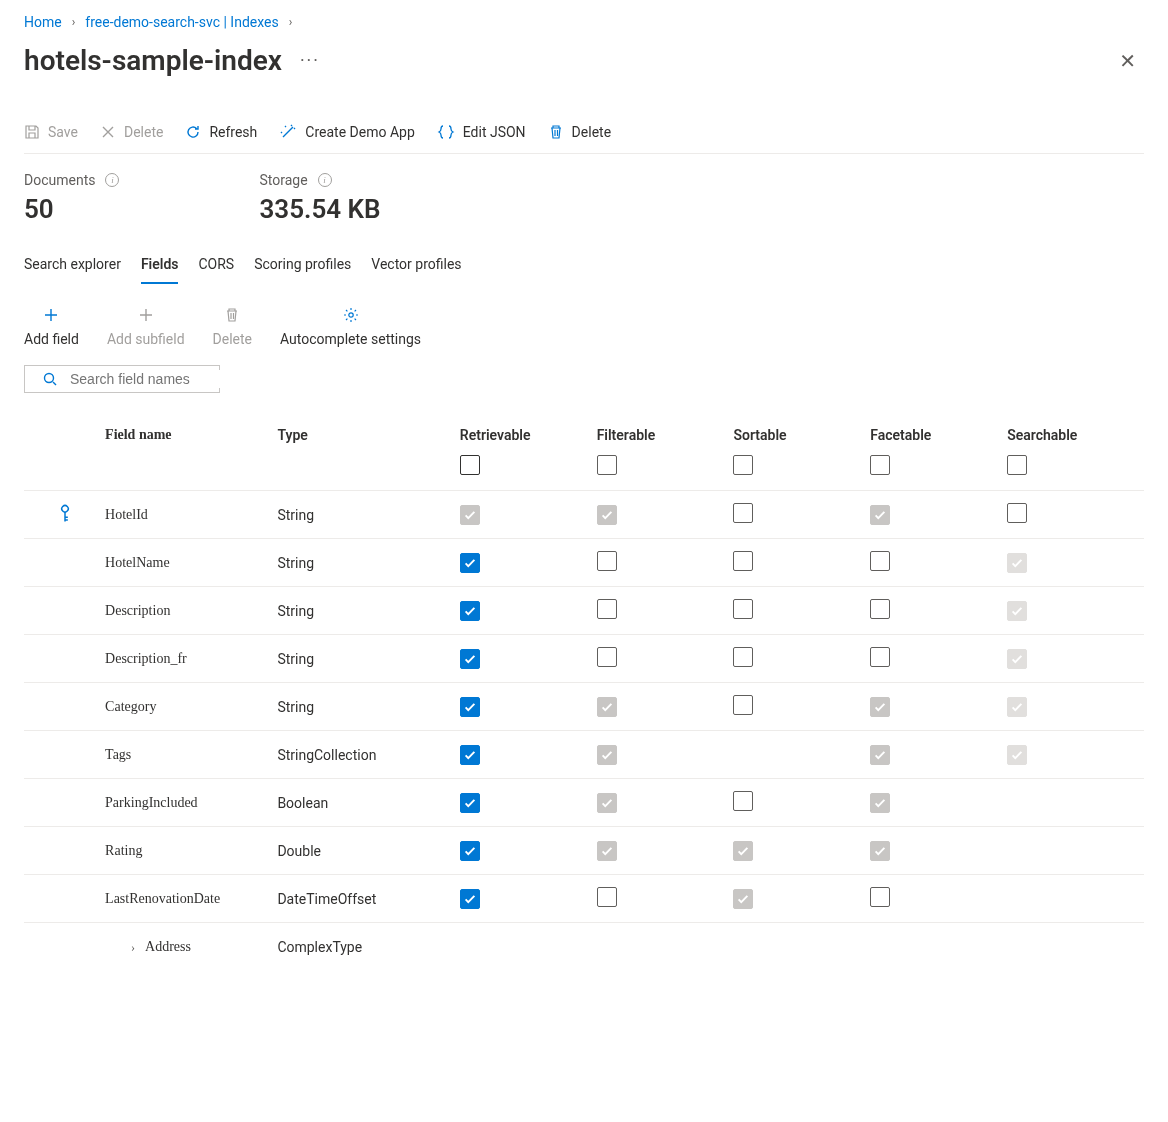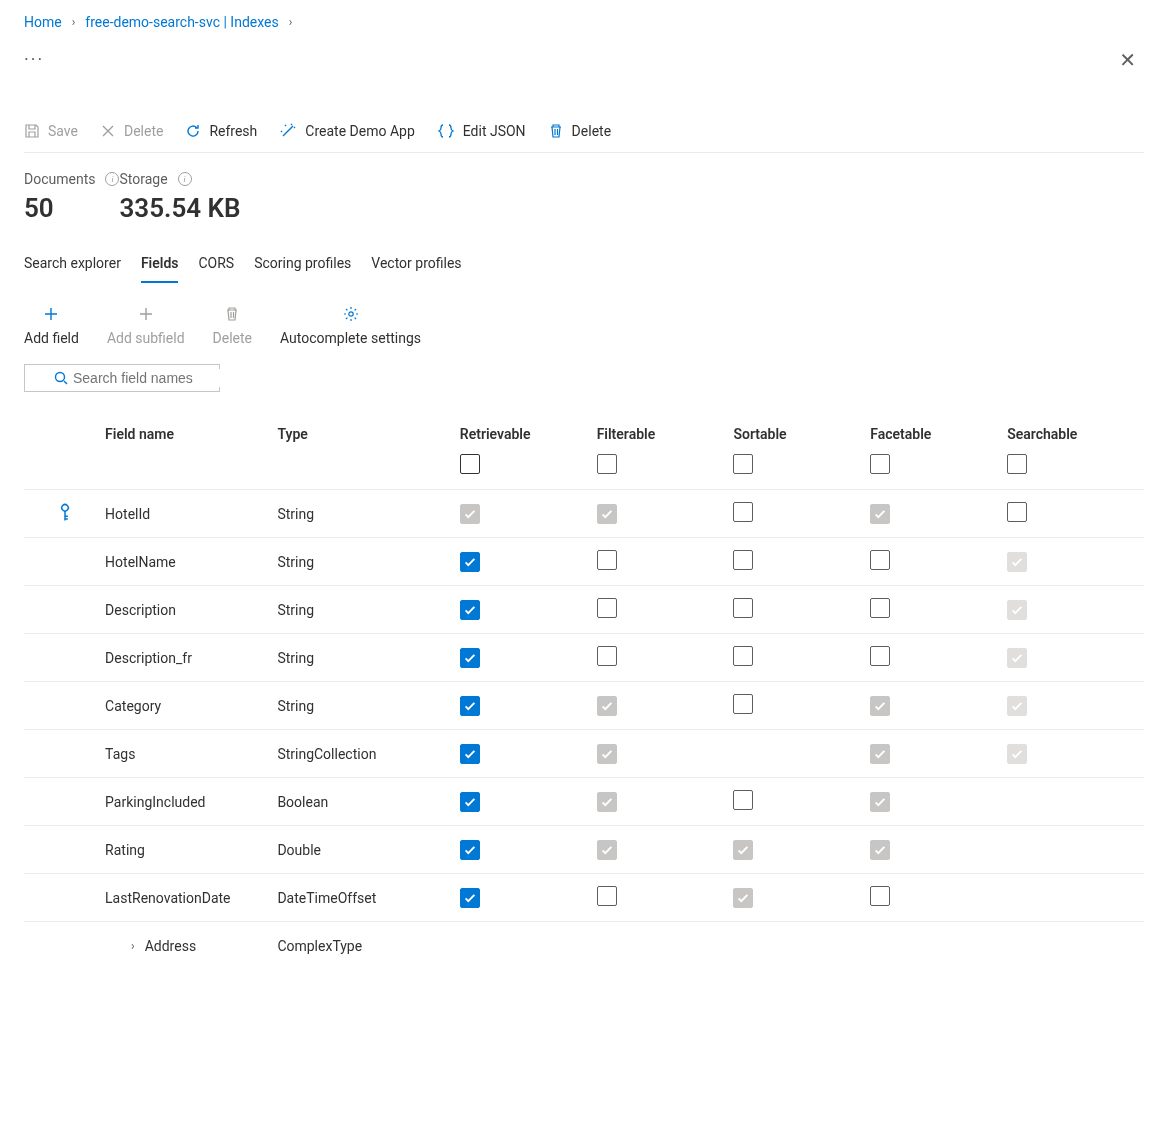--- a/index.html
+++ b/index.html
@@ -33,48 +33,48 @@
   .ellipsis-btn { font-size: 18px; color: var(--text-secondary); cursor: pointer; letter-spacing: 2px; line-height: 1; }
   .close-btn { font-size: 20px; color: var(--text-secondary); cursor: pointer; padding: 4px 8px; }
   
   .cmdbar { display: flex; align-items: center; gap: 22px; padding: 8px 0 12px; border-bottom: 1px solid var(--border-light); }
   .cmd { display: inline-flex; align-items: center; gap: 8px; cursor: pointer; font-size: 14px; }
   .cmd.disabled { color: var(--text-disabled); }
   .cmd.disabled .i { color: var(--text-disabled); }
   .cmd .i { color: var(--azure-blue); display: inline-flex; }
   .cmd.disabled .i svg * { stroke: var(--text-disabled) !important; fill: none; }
   
-  .stats { display: flex; padding: 18px 0 24px; }
+  .stats { display: flex; gap: 140px; padding: 18px 0 24px; }
   .stat-label { color: var(--text-secondary); font-size: 14px; display: flex; align-items: center; gap: 10px; }
   .stat-value { font-size: 26px; font-weight: 600; margin-top: 6px; }
   .info-dot { display: inline-flex; width: 14px; height: 14px; border: 1px solid var(--text-disabled); border-radius: 50%; align-items: center; justify-content: center; font-size: 9px; font-style: italic; color: var(--text-disabled); font-family: serif; }
   
   .tabs { display: flex; gap: 20px; border-bottom: 1px solid transparent; }
   .tab { padding: 8px 0 10px; cursor: pointer; font-size: 14px; color: var(--text-primary); border-bottom: 2px solid transparent; }
   .tab.active { border-bottom-color: var(--azure-blue); font-weight: 600; }
   
   .field-toolbar { display: flex; align-items: center; gap: 28px; padding: 22px 0 18px; }
   .ft-cmd { display: inline-flex; align-items: center; gap: 8px; cursor: pointer; flex-direction: column; }
   .ft-cmd .i { color: var(--azure-blue); display: inline-flex; }
   .ft-cmd.disabled { color: var(--text-disabled); }
   .ft-cmd.disabled .i { color: var(--text-disabled); }
   .ft-cmd.disabled .i svg * { stroke: var(--text-disabled) !important; }
   
-  .searchbox { display: flex; align-items: center; gap: 2px; border: 1px solid var(--border-medium); padding: 4px 28px; width: 196px; font-size: 14px; color: var(--text-secondary); }
+  .searchbox { display: flex; align-items: center; gap: 10px; border: 1px solid var(--border-medium); padding: 4px 17px; width: 196px; font-size: 14px; color: var(--text-secondary); }
   .searchbox .i { color: var(--azure-blue); display: inline-flex; }
   .searchbox input { border: none; outline: none; font-size: 14px; flex: 1; color: var(--text-primary); }
   
   table { width: 100%; border-collapse: collapse; margin-top: 24px; }
   th, td { text-align: left; padding: 0; font-weight: 400; }
   thead th { font-weight: 600; font-size: 14px; padding: 10px 0 12px; }
   thead tr.hdr-cb td { padding-bottom: 12px; }
   tbody tr { border-top: 1px solid var(--border-light); }
   tbody td { height: 48px; vertical-align: middle; }
   .col-icon { width: 80px; text-align: center; }
-  .col-name { width: 170px; padding-left: 0; }
+  .col-name { width: 170px; padding-left: 0; font-family: Liberation Serif, serif; }
   .col-type { width: 180px; }
   .col-cb { width: 135px; }
   .indent { padding-left: 26px; display: inline-flex; align-items: center; gap: 10px; }
   .key-icon { color: var(--azure-blue); transform: rotate(45deg); display: inline-block; }
   .exp-chev { color: var(--text-secondary); font-size: 12px; }
   
   .cb { width: 20px; height: 20px; border-radius: 2px; display: inline-flex; align-items: center; justify-content: center; }
   .cb.empty { border: 1px solid #605e5c; background: #fff; cursor: pointer; }
   .cb.empty-dark { border: 1px solid #323130; background: #fff; cursor: pointer; }
   .cb.checked { background: var(--azure-blue); border: 1px solid var(--azure-blue); cursor: pointer; }
@@ -89,20 +89,21 @@
 
 <nav class="breadcrumbs">
   <a href="#">Home</a>
   <span class="chev">›</span>
   <a href="#">free-demo-search-svc | Indexes</a>
   <span class="chev">›</span>
 </nav>
 
 <div class="title-row">
   <div class="title-left">
+    <h1>hotels-sample-index</h1>
     <span class="ellipsis-btn">···</span>
   </div>
   <span class="close-btn">✕</span>
 </div>
 
 <div class="cmdbar">
   <span class="cmd disabled">
     <span class="i">
       <svg width="16" height="16" viewBox="0 0 16 16">
           <path d="M2 2h10l2 2v10H2V2zm3 0v4h6V2M5 14v-5h6v5" fill="none" stroke="currentColor" stroke-width="1.2"></path>

